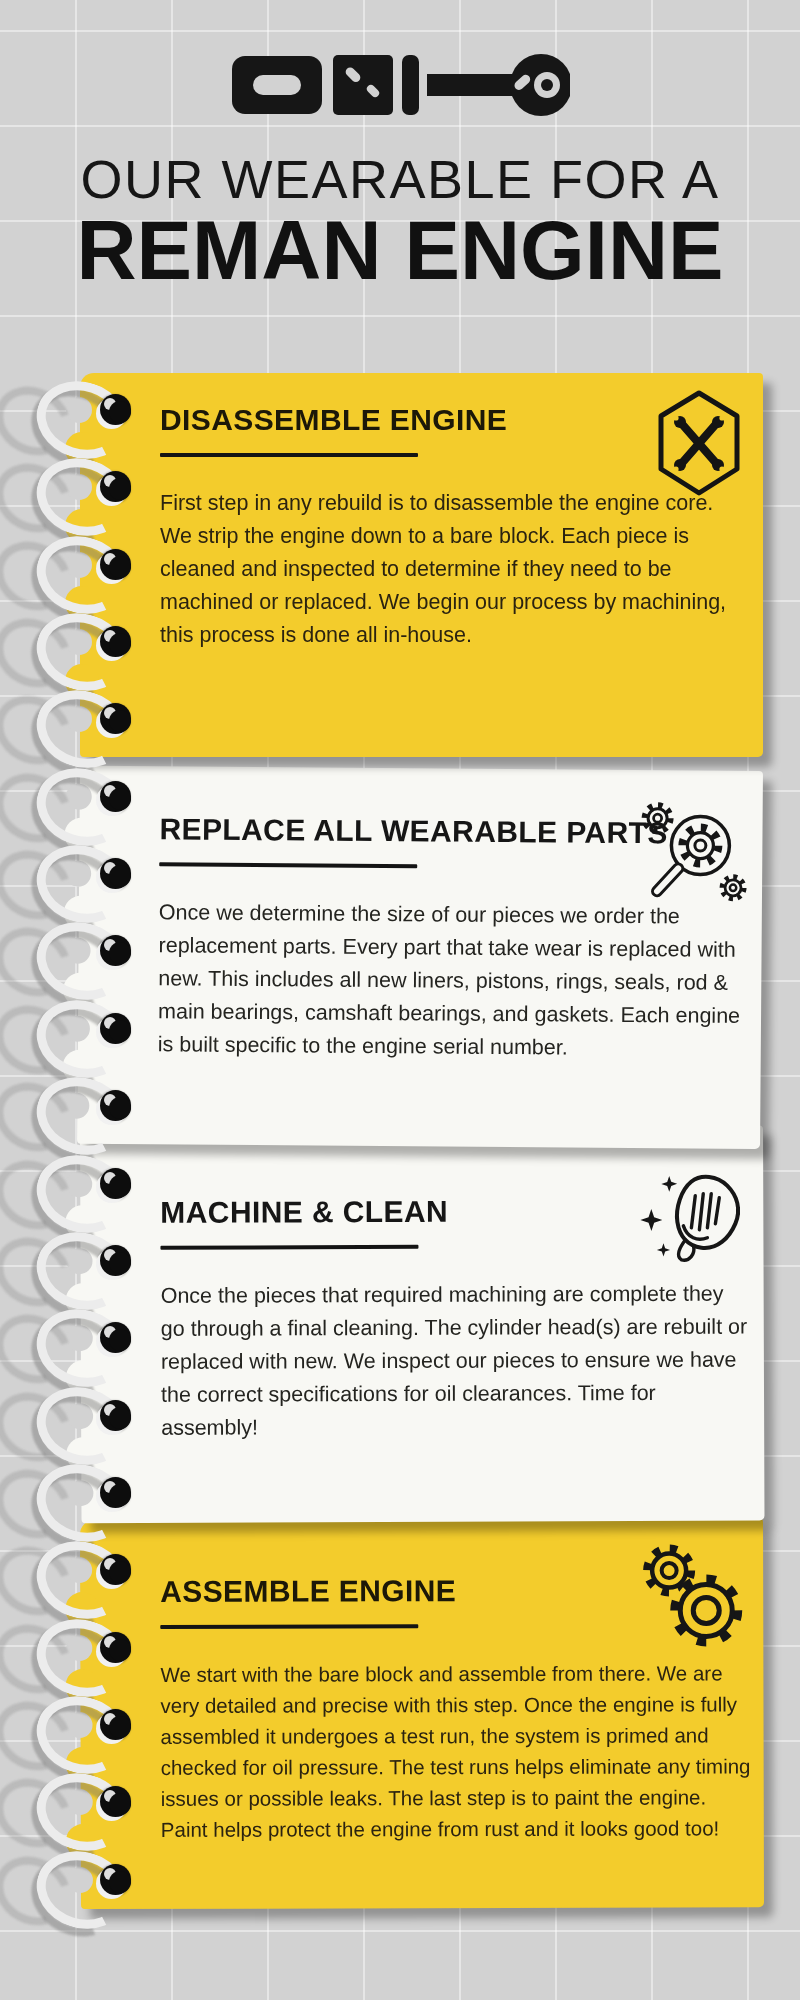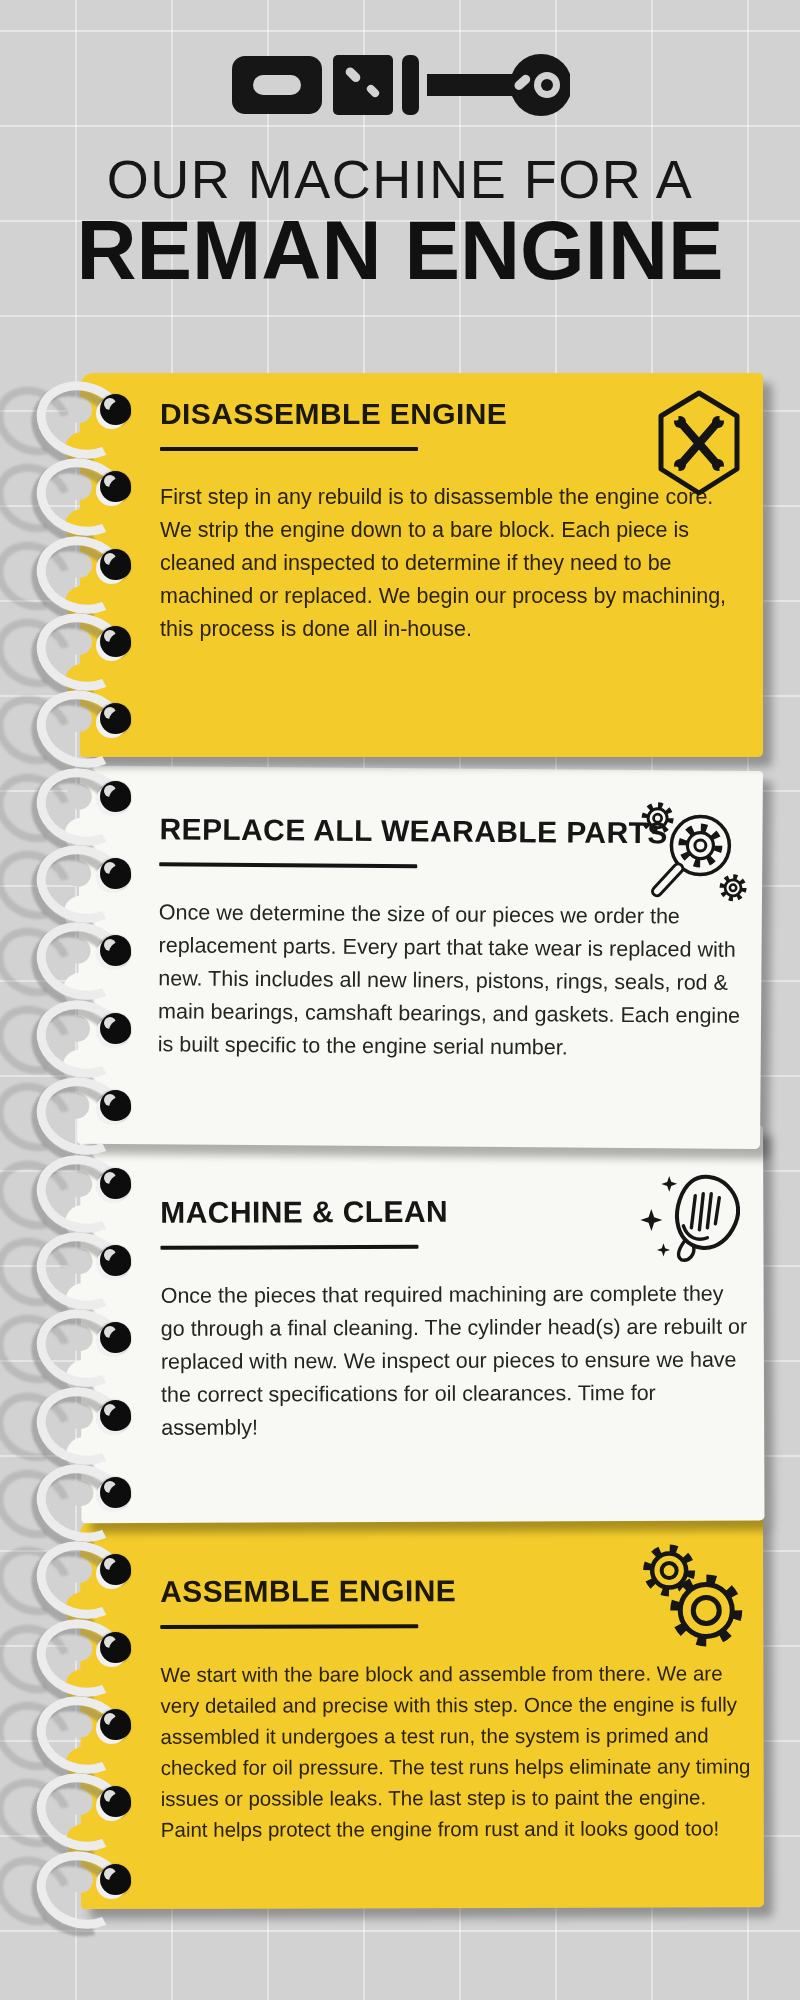--- a/index.html
+++ b/index.html
@@ -37,21 +37,21 @@
     box-shadow:9px 10px 8px rgba(0,0,0,0.30);
   }
   .card.yellow{background:#F3CC2C;}
   .card.white{background:#F8F8F4;}
   .card1{top:373px;height:384px;z-index:6;}
   .card2{top:766px;height:378px;z-index:5;transform:rotate(0.45deg);transform-origin:40px 0;}
   .card3{top:1128px;height:395px;z-index:4;transform:rotate(-0.22deg);transform-origin:40px 0;}
   .card4{top:1520px;height:389px;z-index:3;transform:rotate(-0.15deg);transform-origin:40px 0;}
 
   .card .inner{position:relative;padding-left:80px;padding-right:16px;}
-  .card1 .inner{padding-top:24px;}
+  .card1 .inner{padding-top:30px;}
   .card2 .inner{padding-top:46px;}
   .card3 .inner{padding-top:68px;}
   .card4 .inner{padding-top:55px;}
 
   .step-title{
     font-size:30px;font-weight:700;letter-spacing:0.4px;
     line-height:34px;color:#1c1808;white-space:nowrap;
   }
   .card.white .step-title{color:#161616;}
   .rule{width:258px;height:4px;background:#141414;margin-top:16px;border-radius:1px;}
@@ -124,21 +124,21 @@
         <rect x="23" y="27" width="48" height="20" rx="10"></rect>
         <rect x="115" y="22" width="17" height="9" rx="4.5" transform="rotate(45 123 26)"></rect>
         <rect x="136" y="39" width="14" height="8" rx="4" transform="rotate(45 143 43)"></rect>
         <rect x="283" y="30" width="18" height="9" rx="4.5" transform="rotate(-42 292 34)"></rect>
         <circle cx="317" cy="37" r="13"></circle>
       </g>
       <circle cx="317" cy="37" r="6" fill="#161616"></circle>
     </svg>
   </div>
 
-  <div class="eyebrow">OUR MACHINE FOR A</div>
+  <div class="eyebrow">OUR WEARABLE FOR A</div>
   <div class="main-title">REMAN ENGINE</div>
 
   <div class="card card1 yellow">
     <div class="inner">
       <div class="step-title">DISASSEMBLE ENGINE</div>
       <div class="rule"></div>
       <div class="body-text">First step in any rebuild is to disassemble the engine core. We strip the engine down to a bare block. Each piece is cleaned and inspected to determine if they need to be machined or replaced.  We begin our process by machining, this process is done all in-house.</div>
       <div class="step-icon">
         <svg width="100" height="112" viewBox="0 0 96 112">
           <path d="M48 4 L86 27 V80 L48 104 L10 80 V27 Z" fill="none" stroke="#141414" stroke-width="5" stroke-linejoin="round"></path>

